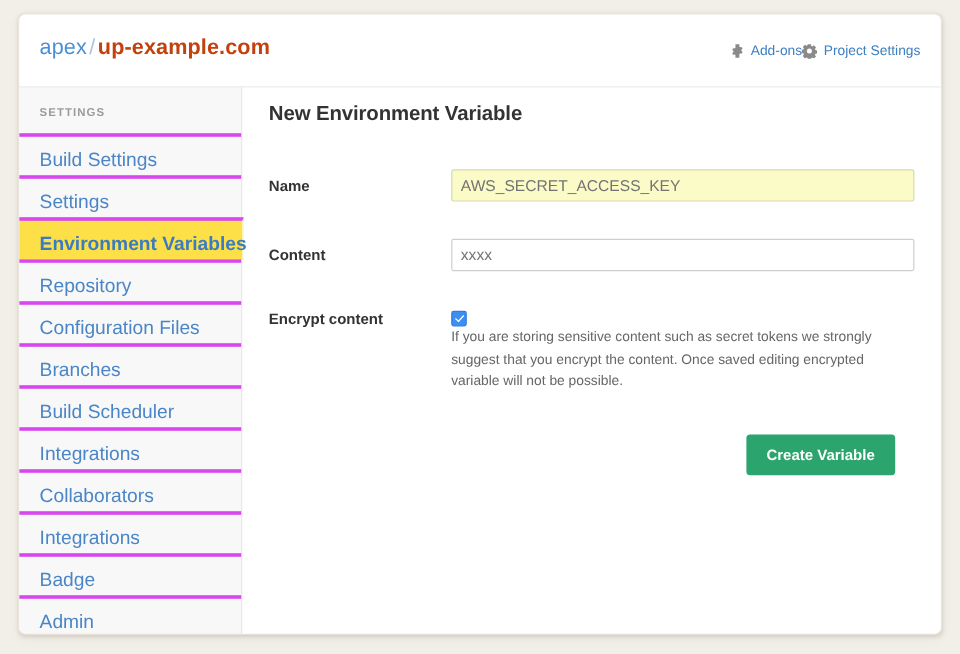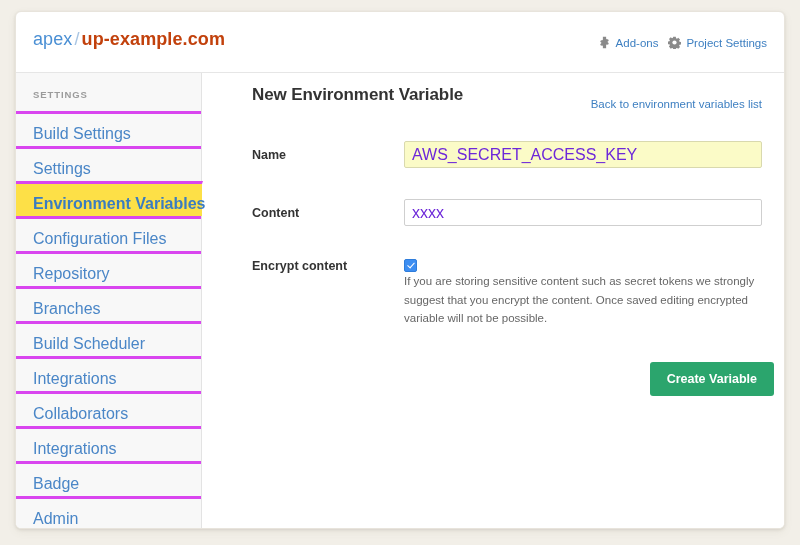--- a/index.html
+++ b/index.html
@@ -53,21 +53,21 @@
   .brand .proj {
     font-weight: bold;
     color: #c2410c;
   }
   .header-links {
     position: absolute;
     right: 17px;
     top: 24px;
     display: flex;
     align-items: flex-end;
-    gap: 10px;
+    gap: 0;
     font-size: 11.5px;
   }
   .hlink {
     display: flex;
     align-items: center;
     gap: 5px;
     color: #3d7fc1;
     text-decoration: none;
     white-space: nowrap;
     cursor: pointer;
@@ -78,21 +78,20 @@
     height: 13px;
     line-height: 0;
   }
   .hlink svg { display: block; }
 
   
   .body-wrap {
     position: relative;
     display: flex;
     height: 456px;
-    gap: 28px;
   }
 
   
   .sidebar {
     position: relative;
     width: 186px;
     background: #f8f8f8;
     border-right: 1px solid #e3e3e3;
     box-sizing: border-box;
     flex: 0 0 186px;
@@ -185,22 +184,22 @@
   }
   .text-input {
     display: block;
     width: 100%;
     height: 27px;
     box-sizing: border-box;
     border: 1px solid #cfcfcf;
     border-radius: 2px;
     padding: 0 7px;
     font-family: "Liberation Sans", sans-serif;
-    font-size: 16px;
-    color: #6d28d9;
+    font-size: 13px;
+    color: #737373;
     background: #ffffff;
     outline: none;
   }
   .text-input.autofill {
     background: #fbfbc7;
     border-color: #d9d9ae;
   }
 
   .check-row { margin-bottom: 8px; }
   .check-row .form-label { padding-top: 2px; }
@@ -232,21 +231,21 @@
     margin-top: 0;
     font-size: 11.5px;
     line-height: 1.62;
     color: #666666;
     max-width: 358px;
   }
 
   .action-row {
     display: flex;
     justify-content: flex-end;
-    padding-right: 10px;
+    padding-right: 38px;
     margin-top: 34px;
   }
   .btn-primary {
     background: #2ba56d;
     border: none;
     border-radius: 3px;
     color: #ffffff;
     font-family: "Liberation Sans", sans-serif;
     font-size: 12.5px;
     font-weight: bold;
@@ -286,35 +285,34 @@
     </div>
   </div>
 
   <div class="body-wrap">
 
     <div class="sidebar">
       <div class="side-title">SETTINGS</div>
       <a class="side-item">Build Settings</a>
       <a class="side-item">Settings</a>
       <a class="side-item active">Environment Variables</a>
+      <a class="side-item">Repository</a>
       <a class="side-item">Configuration Files</a>
-      <a class="side-item">Repository</a>
       <a class="side-item">Branches</a>
       <a class="side-item">Build Scheduler</a>
       <a class="side-item">Integrations</a>
       <a class="side-item">Collaborators</a>
       <a class="side-item">Integrations</a>
       <a class="side-item">Badge</a>
       <a class="side-item">Admin</a>
     </div>
 
     <div class="content">
       <div class="content-head">
         <div class="page-title">New Environment Variable</div>
-        <a class="back-link">Back to environment variables list</a>
       </div>
 
       <div class="form">
 
         <div class="form-row">
           <div class="form-label">Name</div>
           <div class="field-col">
             <input class="text-input autofill" type="text" value="AWS_SECRET_ACCESS_KEY" style="">
           </div>
         </div>

